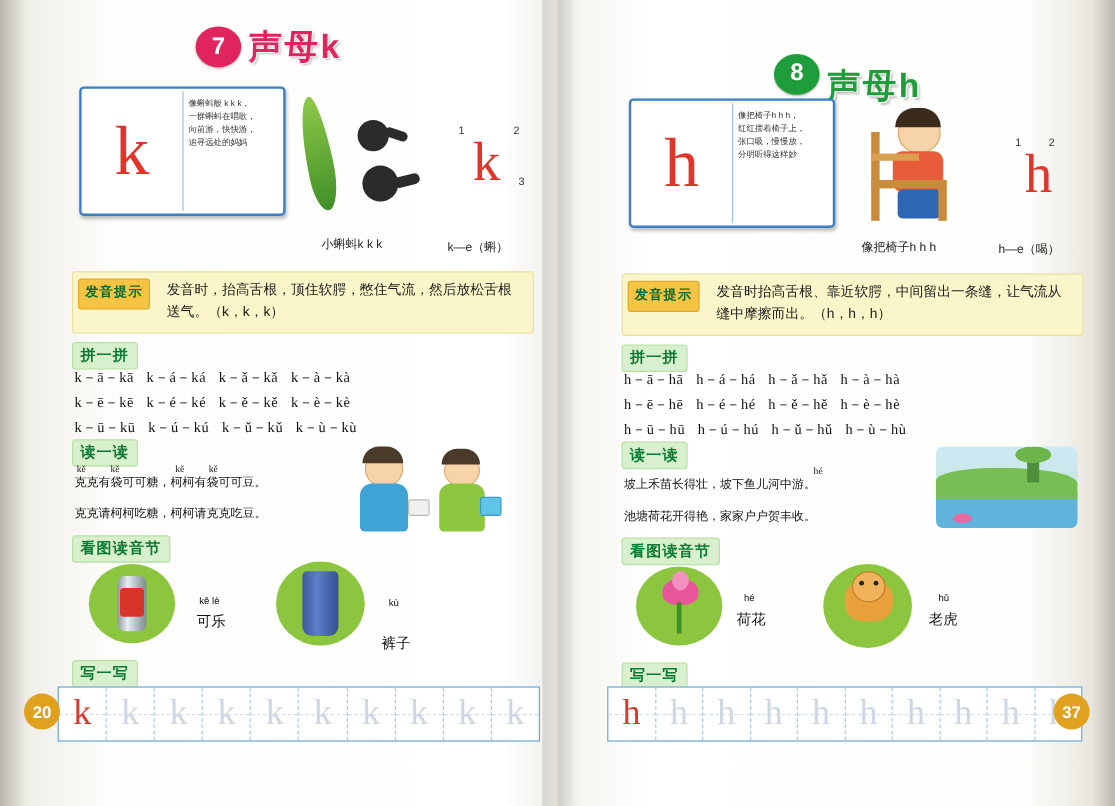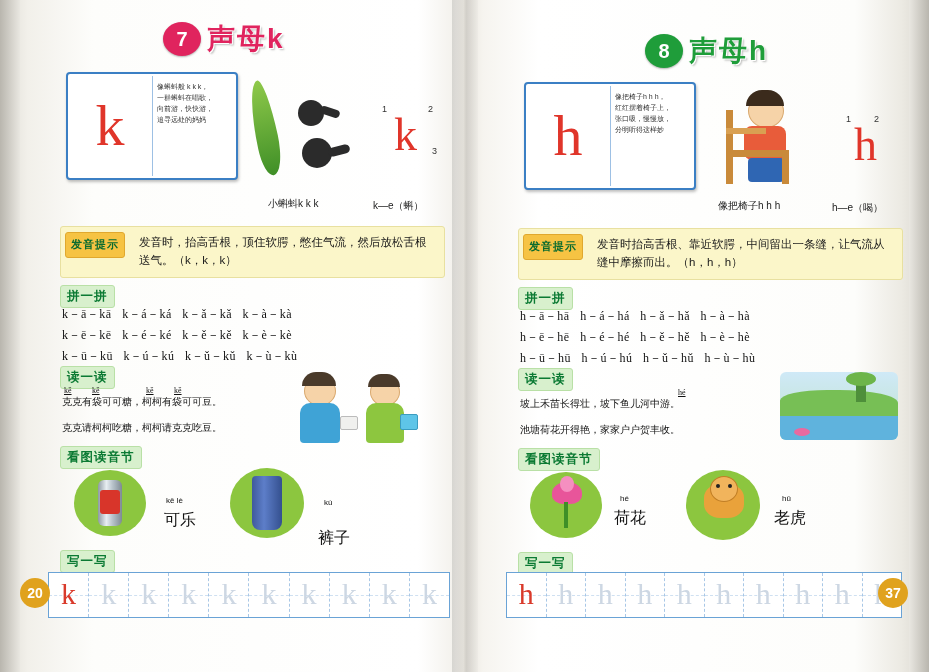--- a/index.html
+++ b/index.html
@@ -31,21 +31,21 @@
     color:#fff;font-size:20px;font-weight:bold;
     box-shadow:0 1px 2px rgba(0,0,0,.3);
   }
   .title-text{
     font-size:28px;font-weight:bold;letter-spacing:2px;
     -webkit-text-stroke:0px;
   }
   .title-left .title-badge{background:#e0245e;}
   .title-left .title-text{color:#e0245e;text-shadow:1px 1px 0 #fff,2px 2px 2px rgba(0,0,0,.25);}
   .title-right .title-badge{background:#1f9d3a;}
-  .title-right .title-text{color:#1f9d3a;text-shadow:1px 1px 0 #fff,2px 2px 2px rgba(0,0,0,.25);}
+  .title-right .title-text{color:#1f9d3a;text-shadow:1px 1px 0 #fff,2px 2px 2px rgba(0,0,0,.25);margin-top:21px;}
 
   
   .openbook{
     position:absolute;width:168px;height:104px;
     background:#fff;border:2px solid #3b7fc4;border-radius:4px;
     box-shadow:1px 2px 3px rgba(0,0,0,.25);
     display:flex;
   }
   .openbook:before{
     content:"";position:absolute;left:50%;top:2px;bottom:2px;width:1px;background:#9dc0e4;
@@ -76,25 +76,25 @@
   }
   
   .seclabel{
     position:absolute;font-size:12.5px;font-weight:bold;color:#0b7a33;
     background:#d8f0cd;border-radius:3px;padding:2px 6px;letter-spacing:1px;
     border:1px solid #b9e0a6;
   }
   
   .pyline{position:absolute;font-size:12px;color:#111;font-family:"Liberation Serif",serif;white-space:pre;letter-spacing:.5px;}
   .sentence{position:absolute;font-size:10px;color:#111;white-space:nowrap;}
-  .ruby{position:absolute;font-size:8px;color:#111;font-family:"Liberation Serif",serif;text-decoration:underline;}
+  .ruby{position:absolute;font-size:8px;color:#111;font-family:"Liberation Serif",serif;}
 
   
   .circlepic{position:absolute;border-radius:50%;}
-  .wordlabel{position:absolute;font-size:16px;color:#111;white-space:nowrap;}
+  .wordlabel{position:absolute;font-size:12px;color:#111;white-space:nowrap;}
 
   
   .gridbox{position:absolute;border:1px solid #6aa3d6;display:flex;background:#fff;}
   .cell{flex:1;border-right:1px dashed #a8c7e6;position:relative;}
   .cell:last-child{border-right:none;}
   .cell .g{
     position:absolute;left:0;right:0;top:50%;height:0;border-top:1px dashed #cfe0f1;
   }
   .cell .letter{
     position:absolute;left:0;right:0;top:4px;text-align:center;

